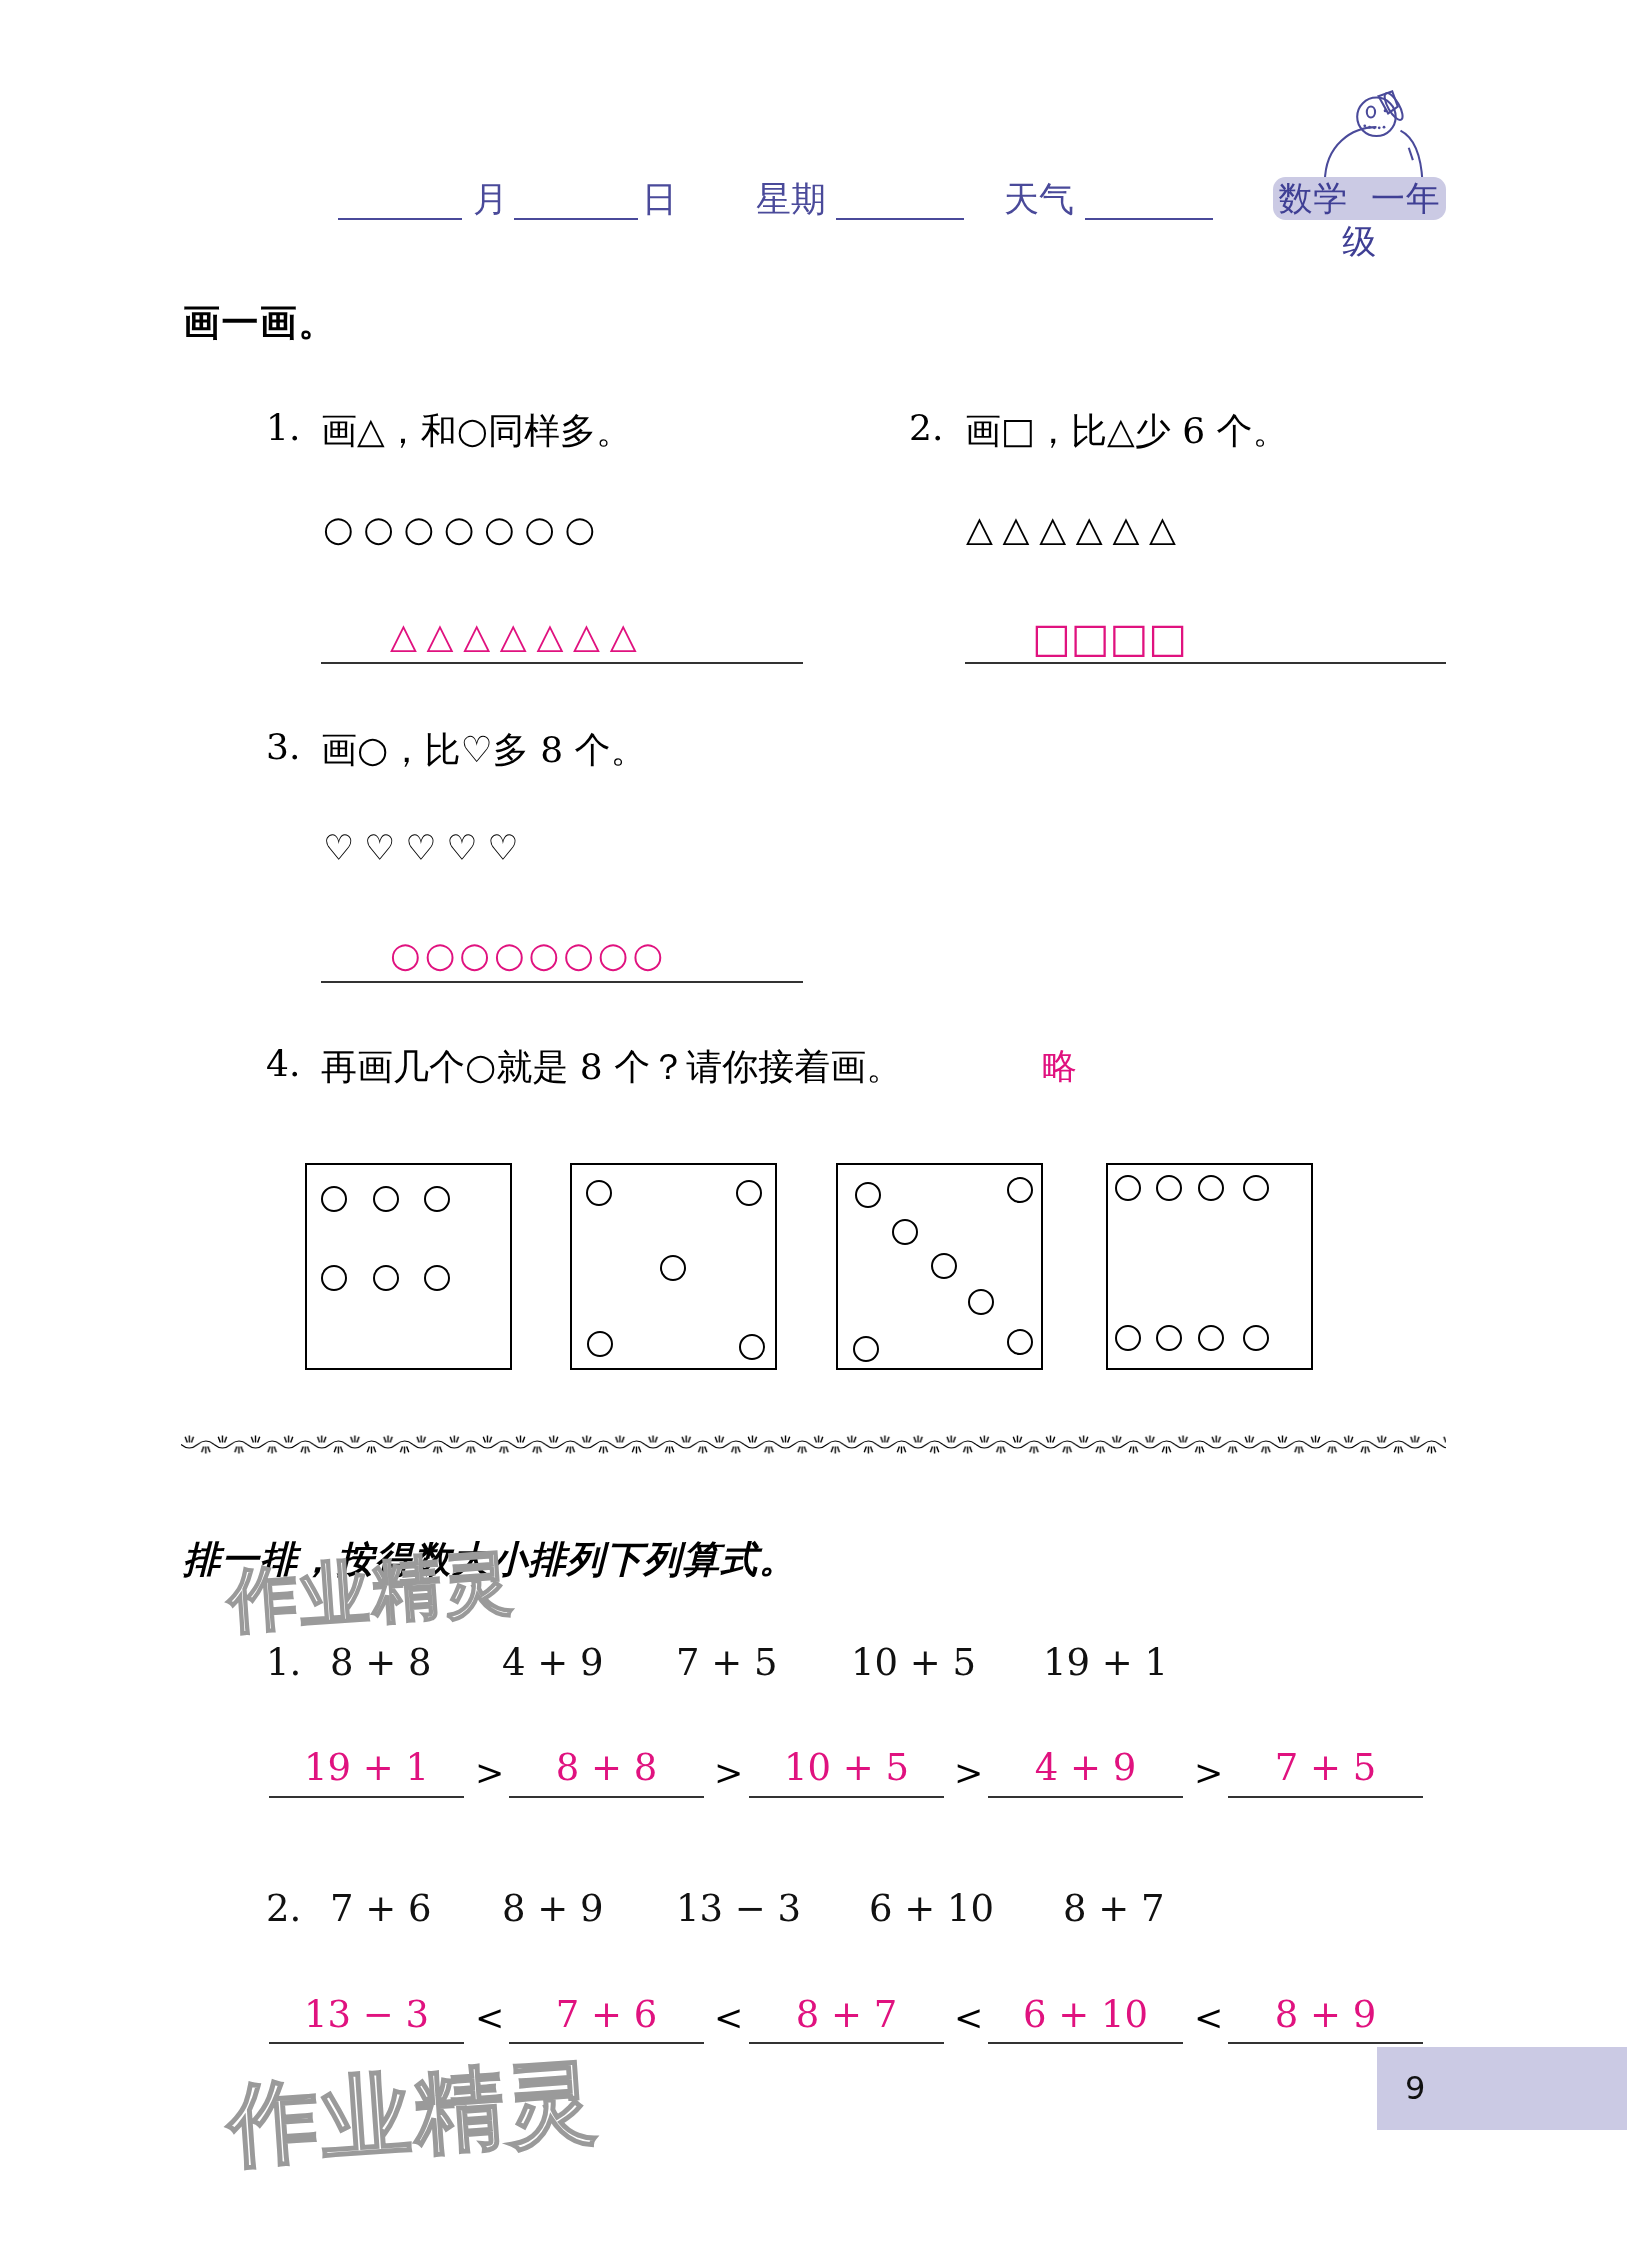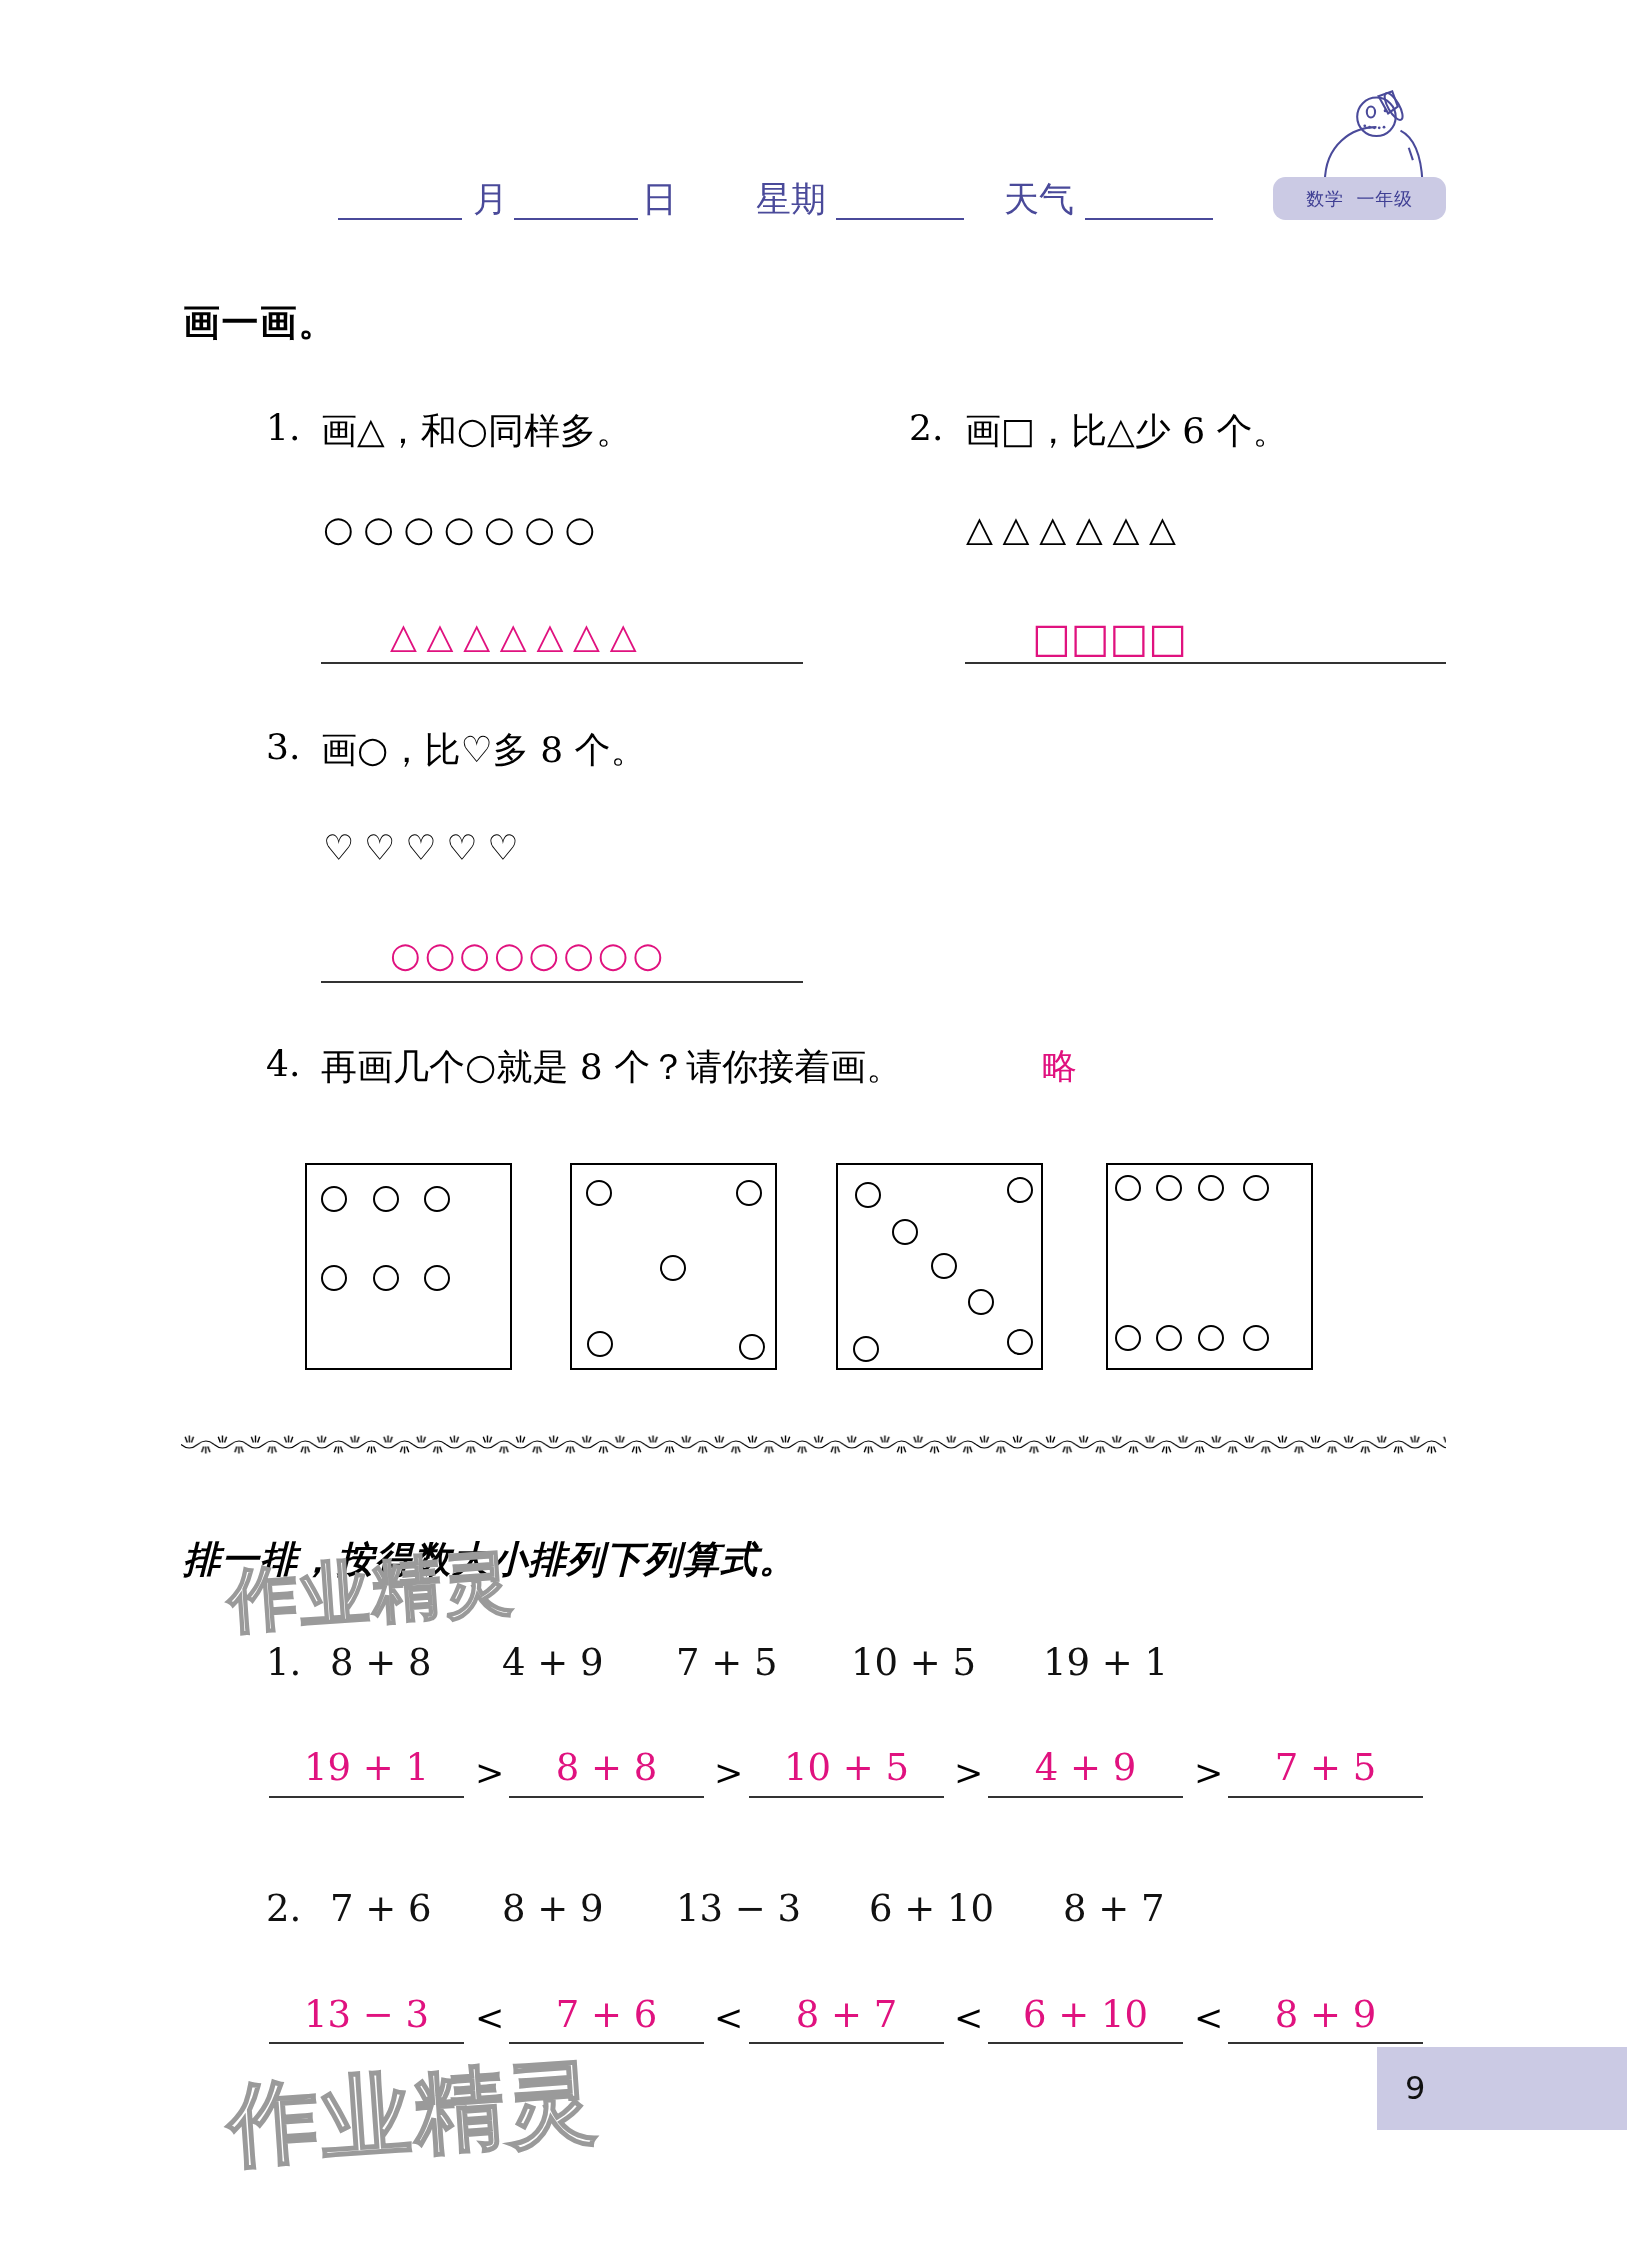--- a/index.html
+++ b/index.html
@@ -2,21 +2,21 @@
 <html style="font-size:11px"><head>
 <meta charset="utf-8">
 <style>
   html, body { margin: 0; padding: 0; background: #ffffff; }
   body { width: 1627px; height: 2261px; position: relative; overflow: hidden;
          font-family: "DejaVu Serif", "Liberation Serif", serif; color: #111; }
   
   .hdr-text { position: absolute; top: 176px; font-family: "DejaVu Sans", sans-serif; font-size: 35px; color: #4a4a9a; }
   .hdr-line { position: absolute; top: 218px; height: 2.1px; background: #4a4a9a; }
   .badge { position: absolute; left: 1273px; top: 177px; width: 173px; height: 43px; background: #cbcae4; border-radius: 12.4px;
-           color: #3f3f94; font-family: "DejaVu Sans", sans-serif; font-size: 18px; line-height: 43px; text-align: center; letter-spacing: 0.7px; }
+           color: #3f3f94; font-family: "DejaVu Sans", sans-serif; font-size: 34px; line-height: 43px; text-align: center; letter-spacing: 0.7px; }
   .snowman { position: absolute; left: 1297px; top: 79px; width: 152px; height: 110px; }
   
   .sec-title { position: absolute; font-family: "DejaVu Sans", sans-serif; font-weight: bold; font-size: 37px; color: #000; letter-spacing: 1.4px; }
   .q { position: absolute; font-size: 36px; color: #000; white-space: nowrap; }
   .shapes { position: absolute; font-size: 35px; letter-spacing: 9.7px; white-space: nowrap; color: #000; font-family: "DejaVu Sans", sans-serif; }
   .ans { color: #e0127f; }
   .uline { position: absolute; height: 2.1px; background: #333; }
   .dicebox { position: absolute; top: 1163px; width: 207px; height: 207px; border: 2.8px solid #000; box-sizing: border-box; }
   .dot { position: absolute; width: 26px; height: 26px; border: 2.8px solid #000; border-radius: 50%; box-sizing: border-box; }
   .border-deco { position: absolute; left: 181px; top: 1434px; width: 1265px; height: 21px; }

